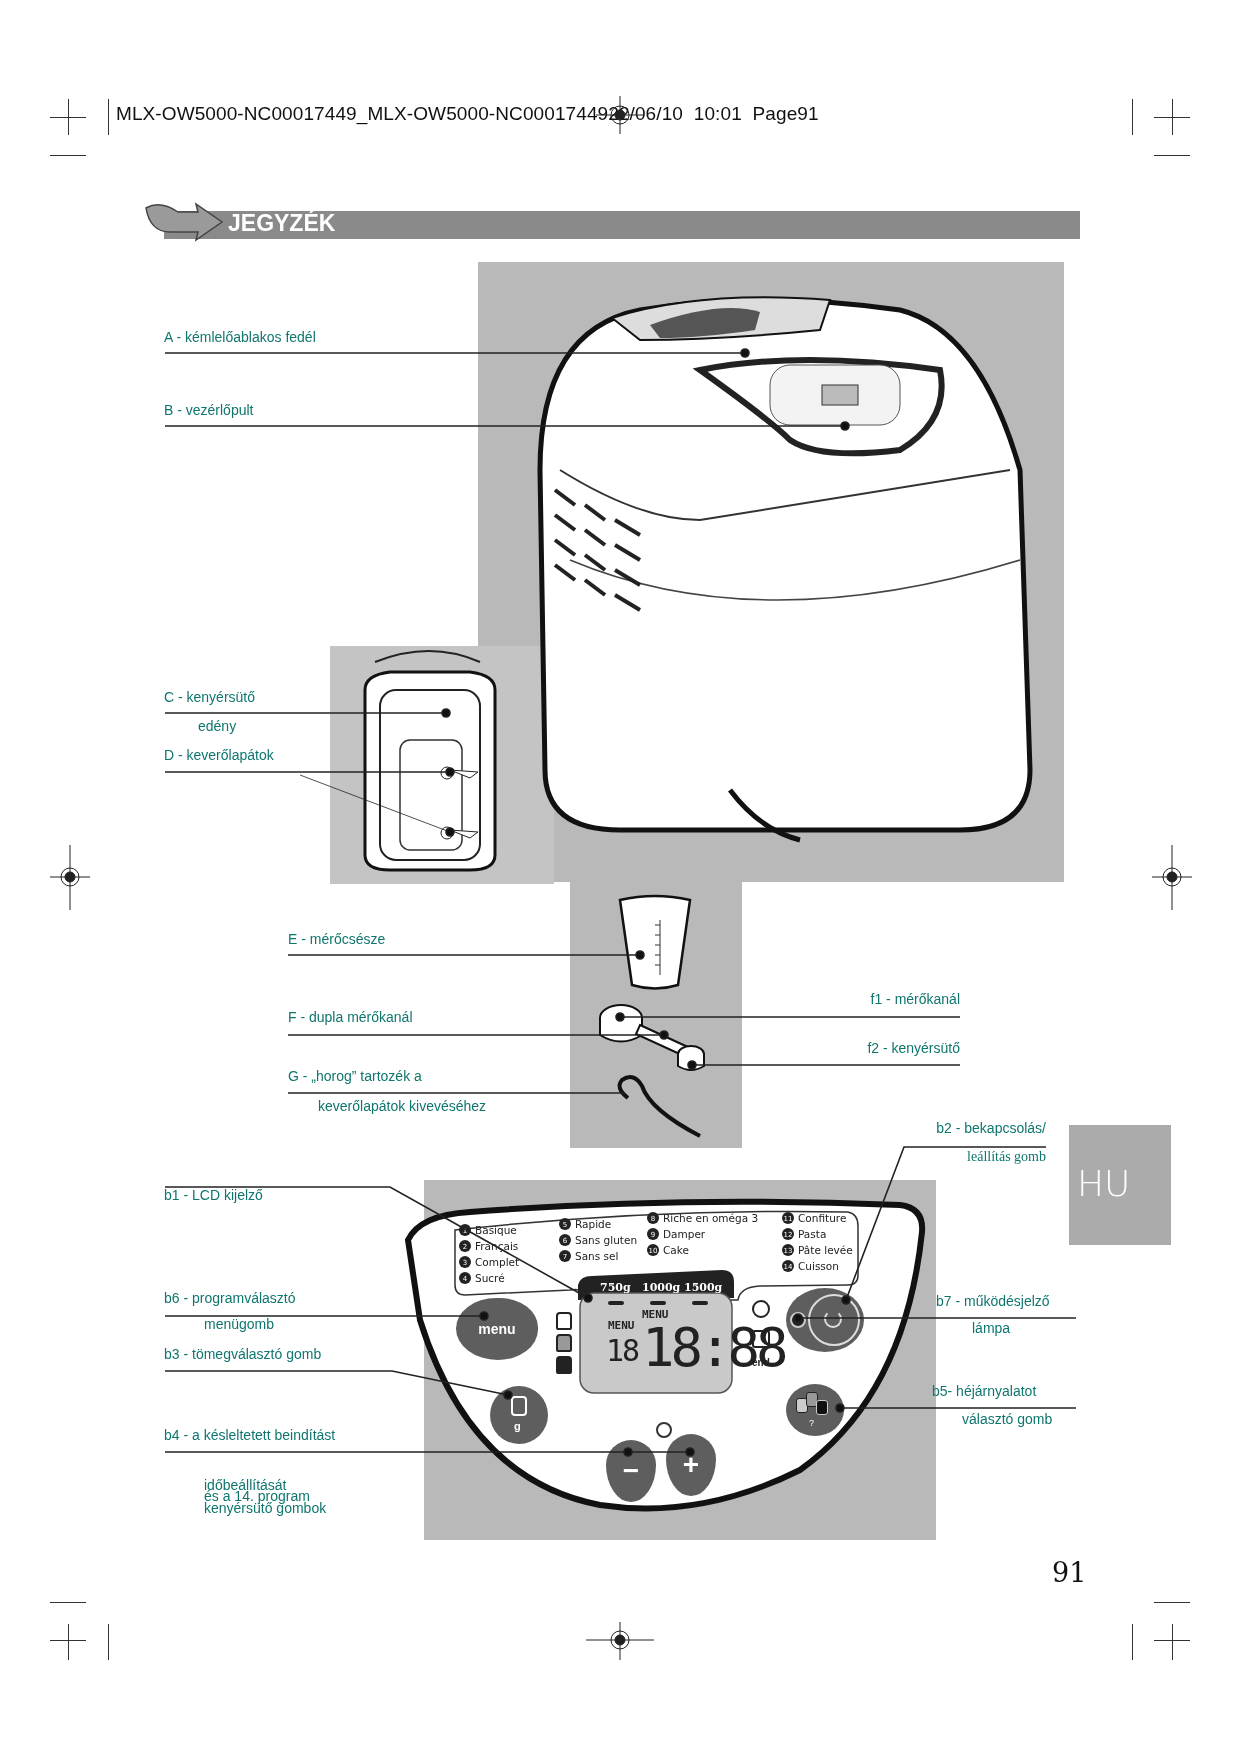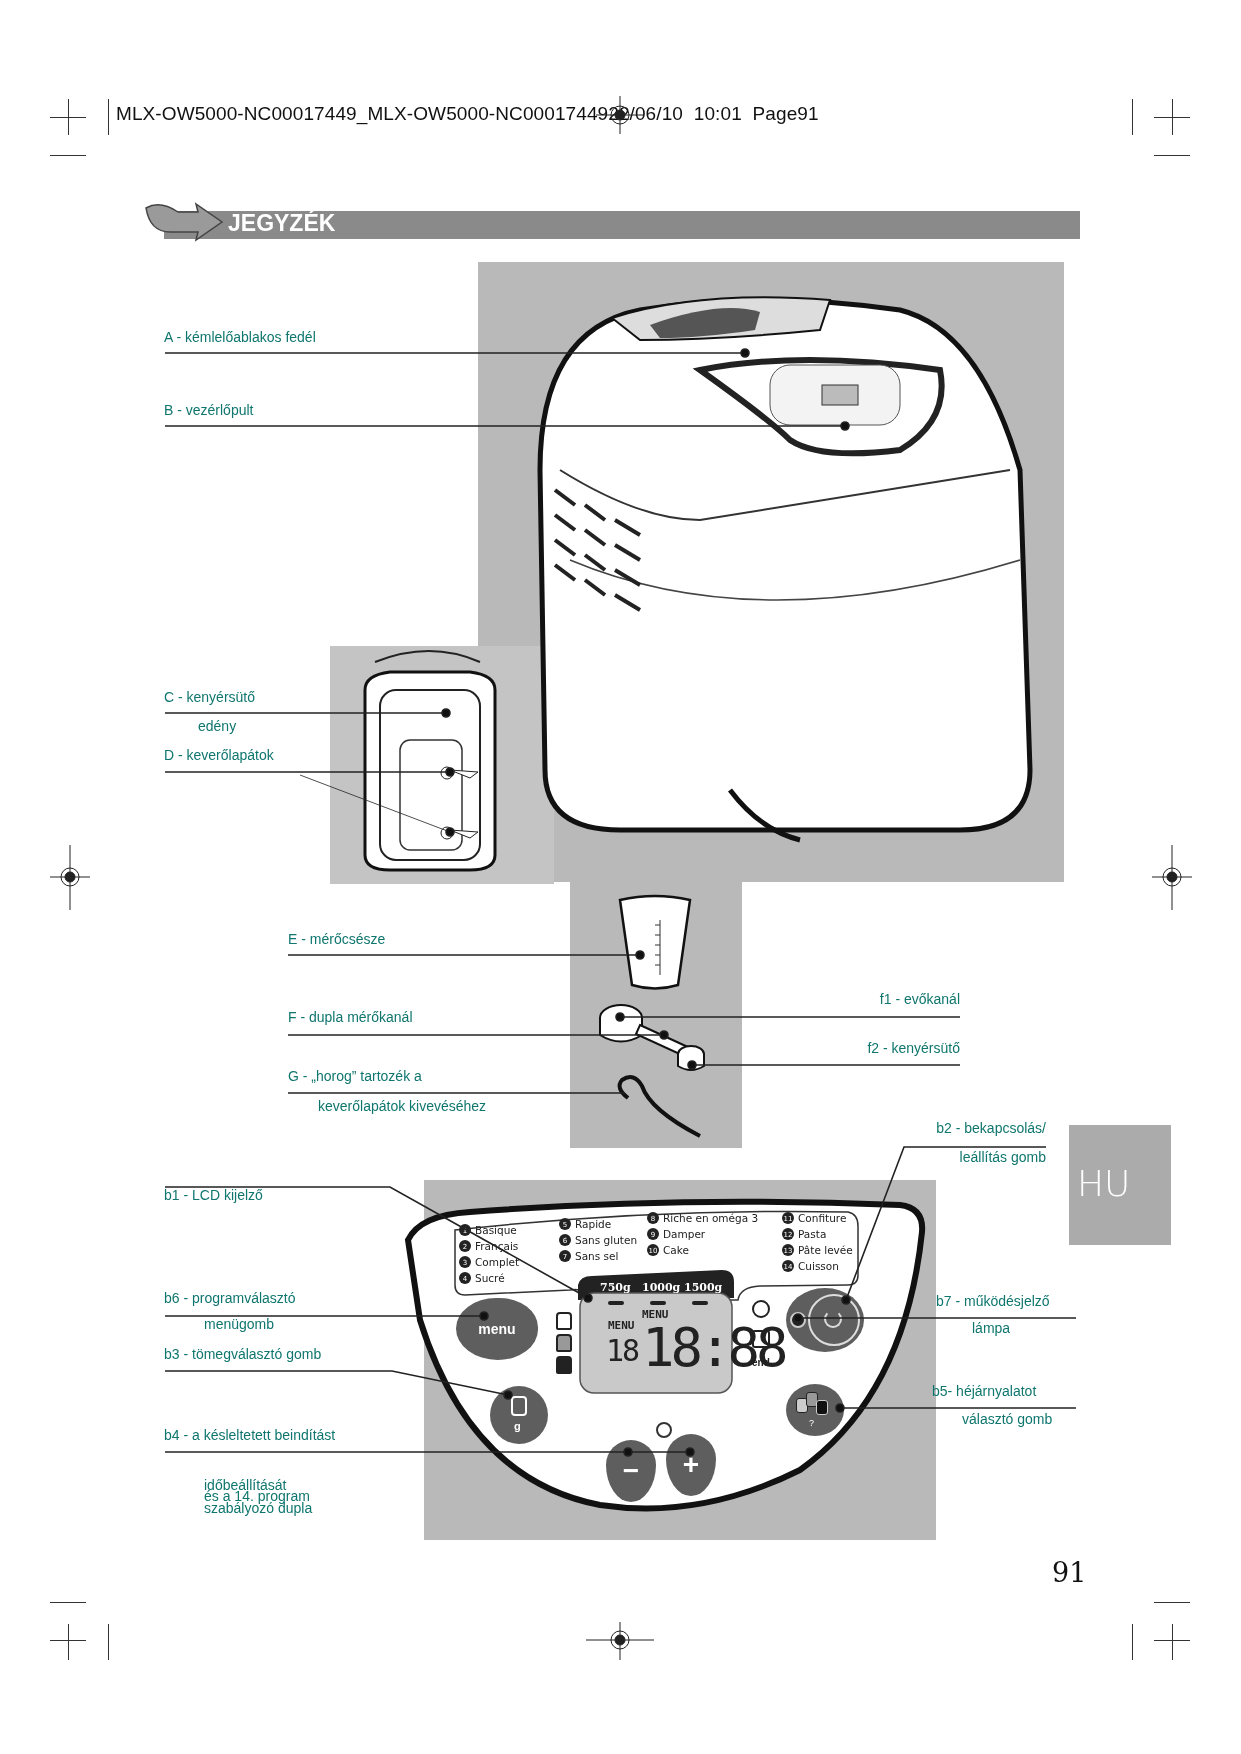--- a/index.html
+++ b/index.html
@@ -318,34 +318,34 @@
     </g>
 </svg>
 
 <div class="lbl" style="left:164px;top:329px;">A - kémlelőablakos fedél</div>
 <div class="lbl" style="left:164px;top:402px;">B - vezérlőpult</div>
 <div class="lbl" style="left:164px;top:689px;">C - kenyérsütő</div>
 <div class="lbl" style="left:198px;top:718px;">edény</div>
 <div class="lbl" style="left:164px;top:747px;">D - keverőlapátok</div>
 <div class="lbl" style="left:288px;top:931px;">E - mérőcsésze</div>
 <div class="lbl" style="left:288px;top:1009px;">F - dupla mérőkanál</div>
-<div class="lbl r" style="left:820px;width:140px;top:991px;">f1 - evőkanál</div>
+<div class="lbl r" style="left:820px;width:140px;top:991px;">f1 - mérőkanál</div>
 <div class="lbl r" style="left:780px;width:180px;top:1040px;">f2 - kenyérsütő</div>
 <div class="lbl" style="left:288px;top:1068px;">G - „horog” tartozék a</div>
 <div class="lbl" style="left:318px;top:1098px;">keverőlapátok kivevéséhez</div>
 <div class="lbl" style="left:164px;top:1161px;margin-top:26px;">b1 - LCD kijelző</div>
 <div class="lbl r" style="left:840px;width:206px;top:1120px;">b2 - bekapcsolás/</div>
-<div class="lbl r" style="left:840px;width:206px;top:1149px;">leállítás gomb</div>
+<div class="lbl r" style="left:840px;width:206px;top:1149px;font-family:Liberation Serif, serif;">leállítás gomb</div>
 <div class="lbl" style="left:164px;top:1290px;">b6 - programválasztó</div>
 <div class="lbl" style="left:204px;top:1316px;">menügomb</div>
 <div class="lbl" style="left:164px;top:1346px;">b3 - tömegválasztó gomb</div>
 <div class="lbl" style="left:164px;top:1427px;">b4 - a késleltetett beindítást</div>
 <div class="lbl" style="left:204px;top:1453px;margin-top:35px;">és a 14. program</div>
 <div class="lbl" style="left:204px;top:1477px;">időbeállítását</div>
-<div class="lbl" style="left:204px;top:1500px;">szabályozó dupla</div>
+<div class="lbl" style="left:204px;top:1500px;">kenyérsütő gombok</div>
 <div class="lbl" style="left:936px;top:1293px;">b7 - működésjelző</div>
 <div class="lbl" style="left:972px;top:1320px;">lámpa</div>
 <div class="lbl" style="left:932px;top:1383px;">b5- héjárnyalatot</div>
 <div class="lbl" style="left:962px;top:1411px;">választó gomb</div>
 
 <div class="hu-box"></div>
 <div class="hu-text">HU</div>
 
 <div class="page-num">91</div>
 

